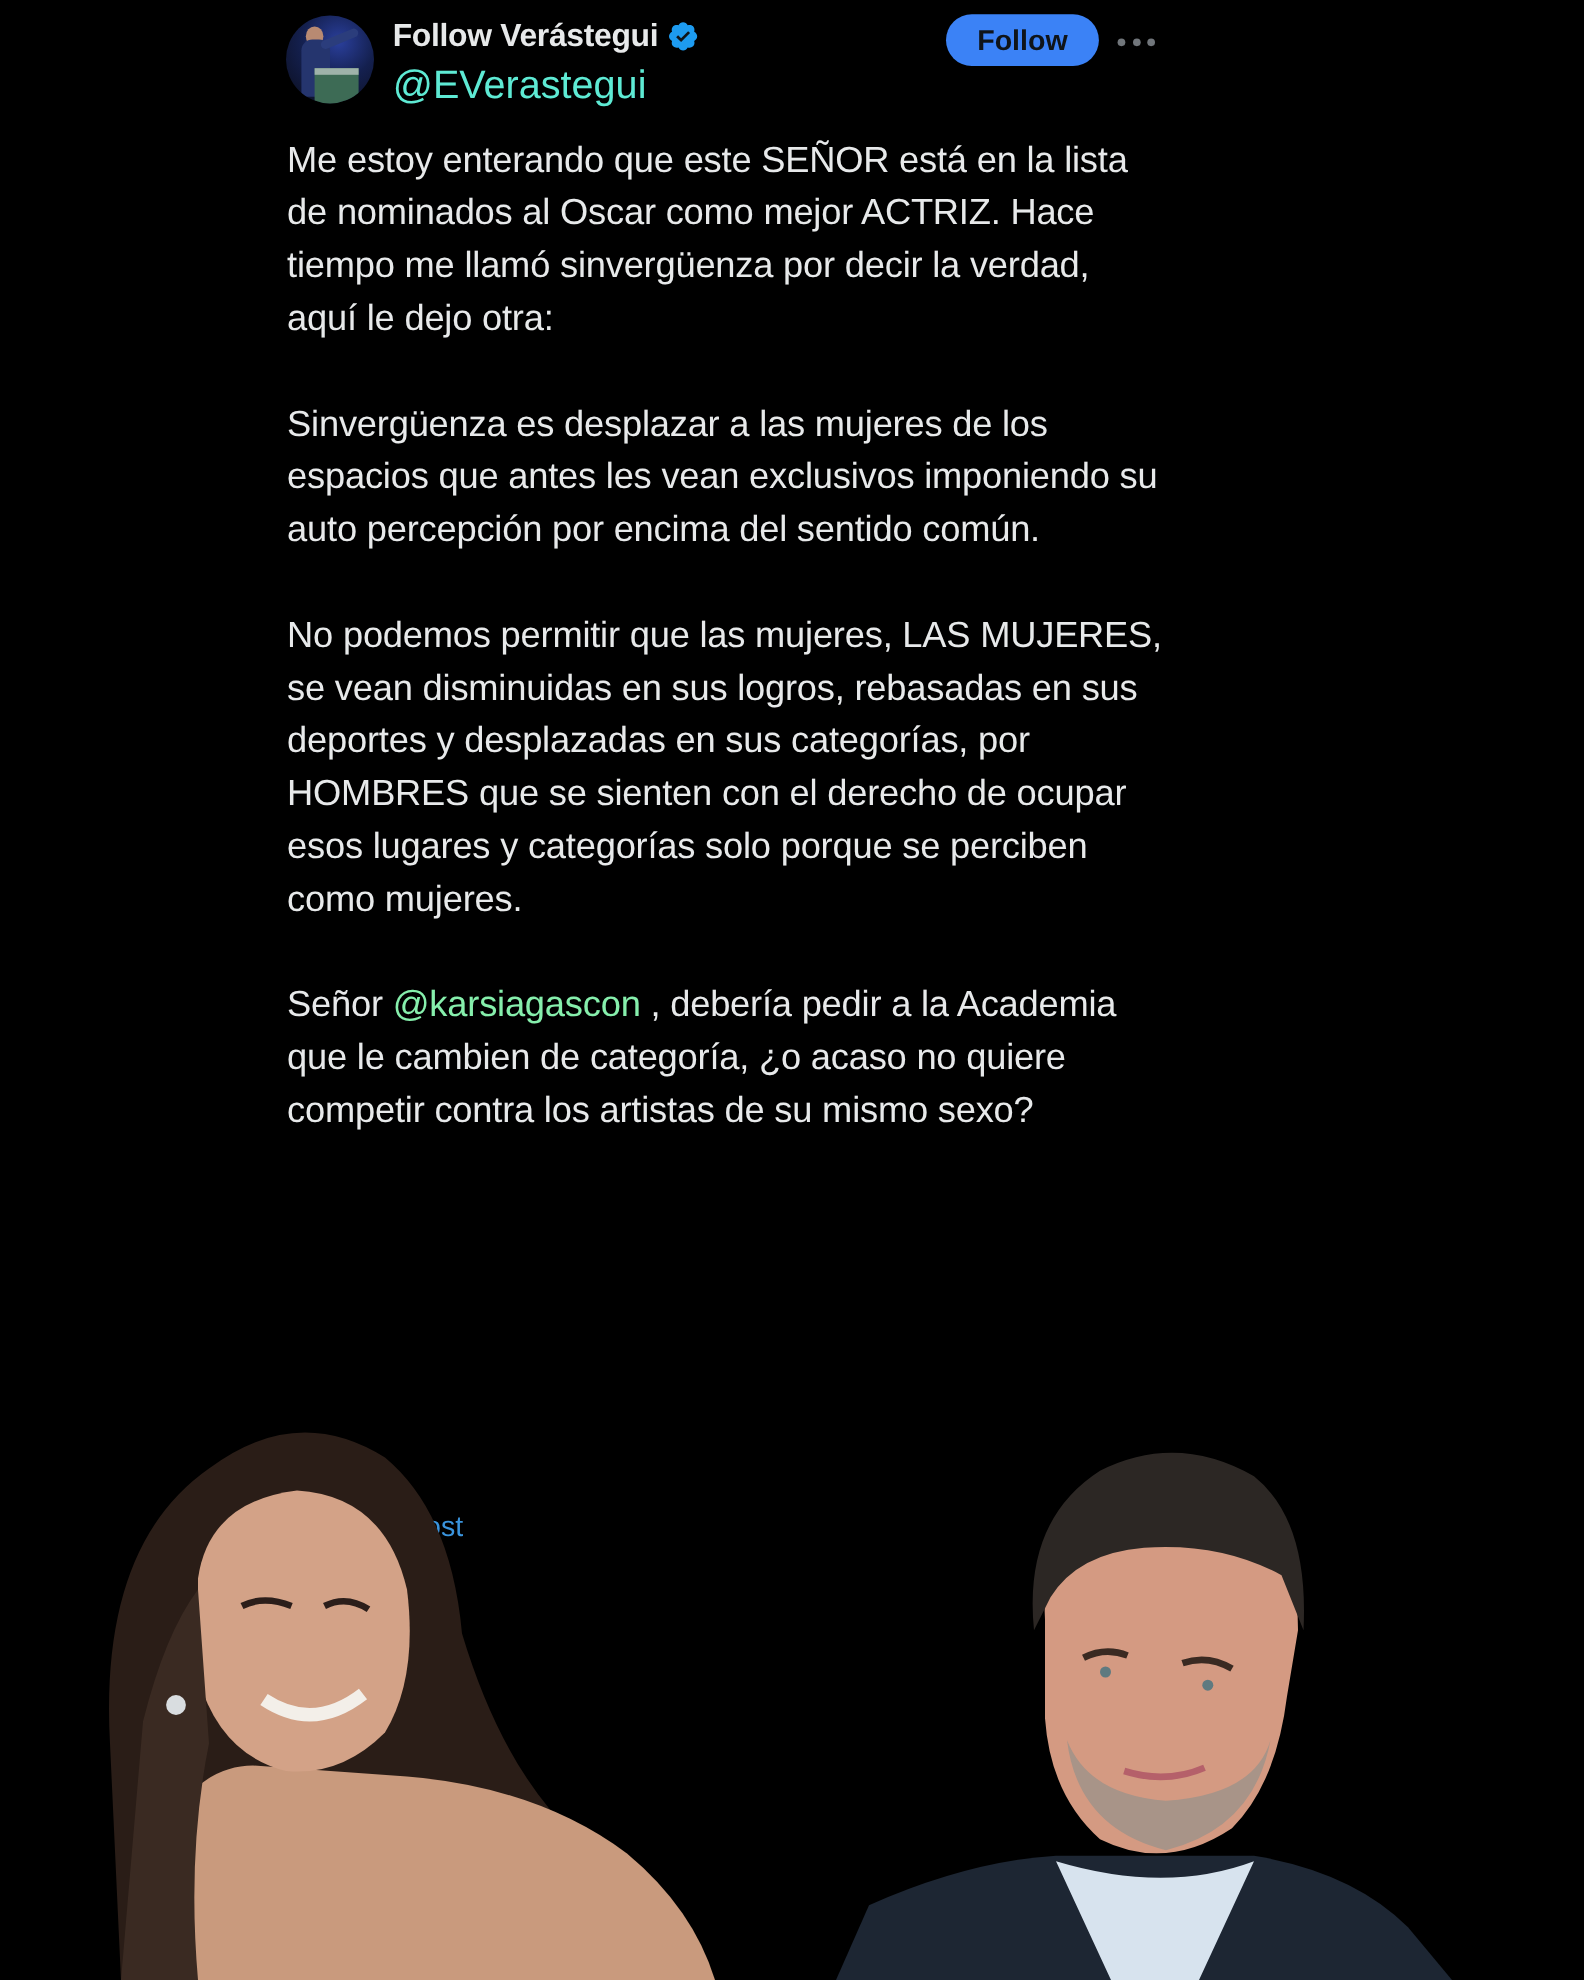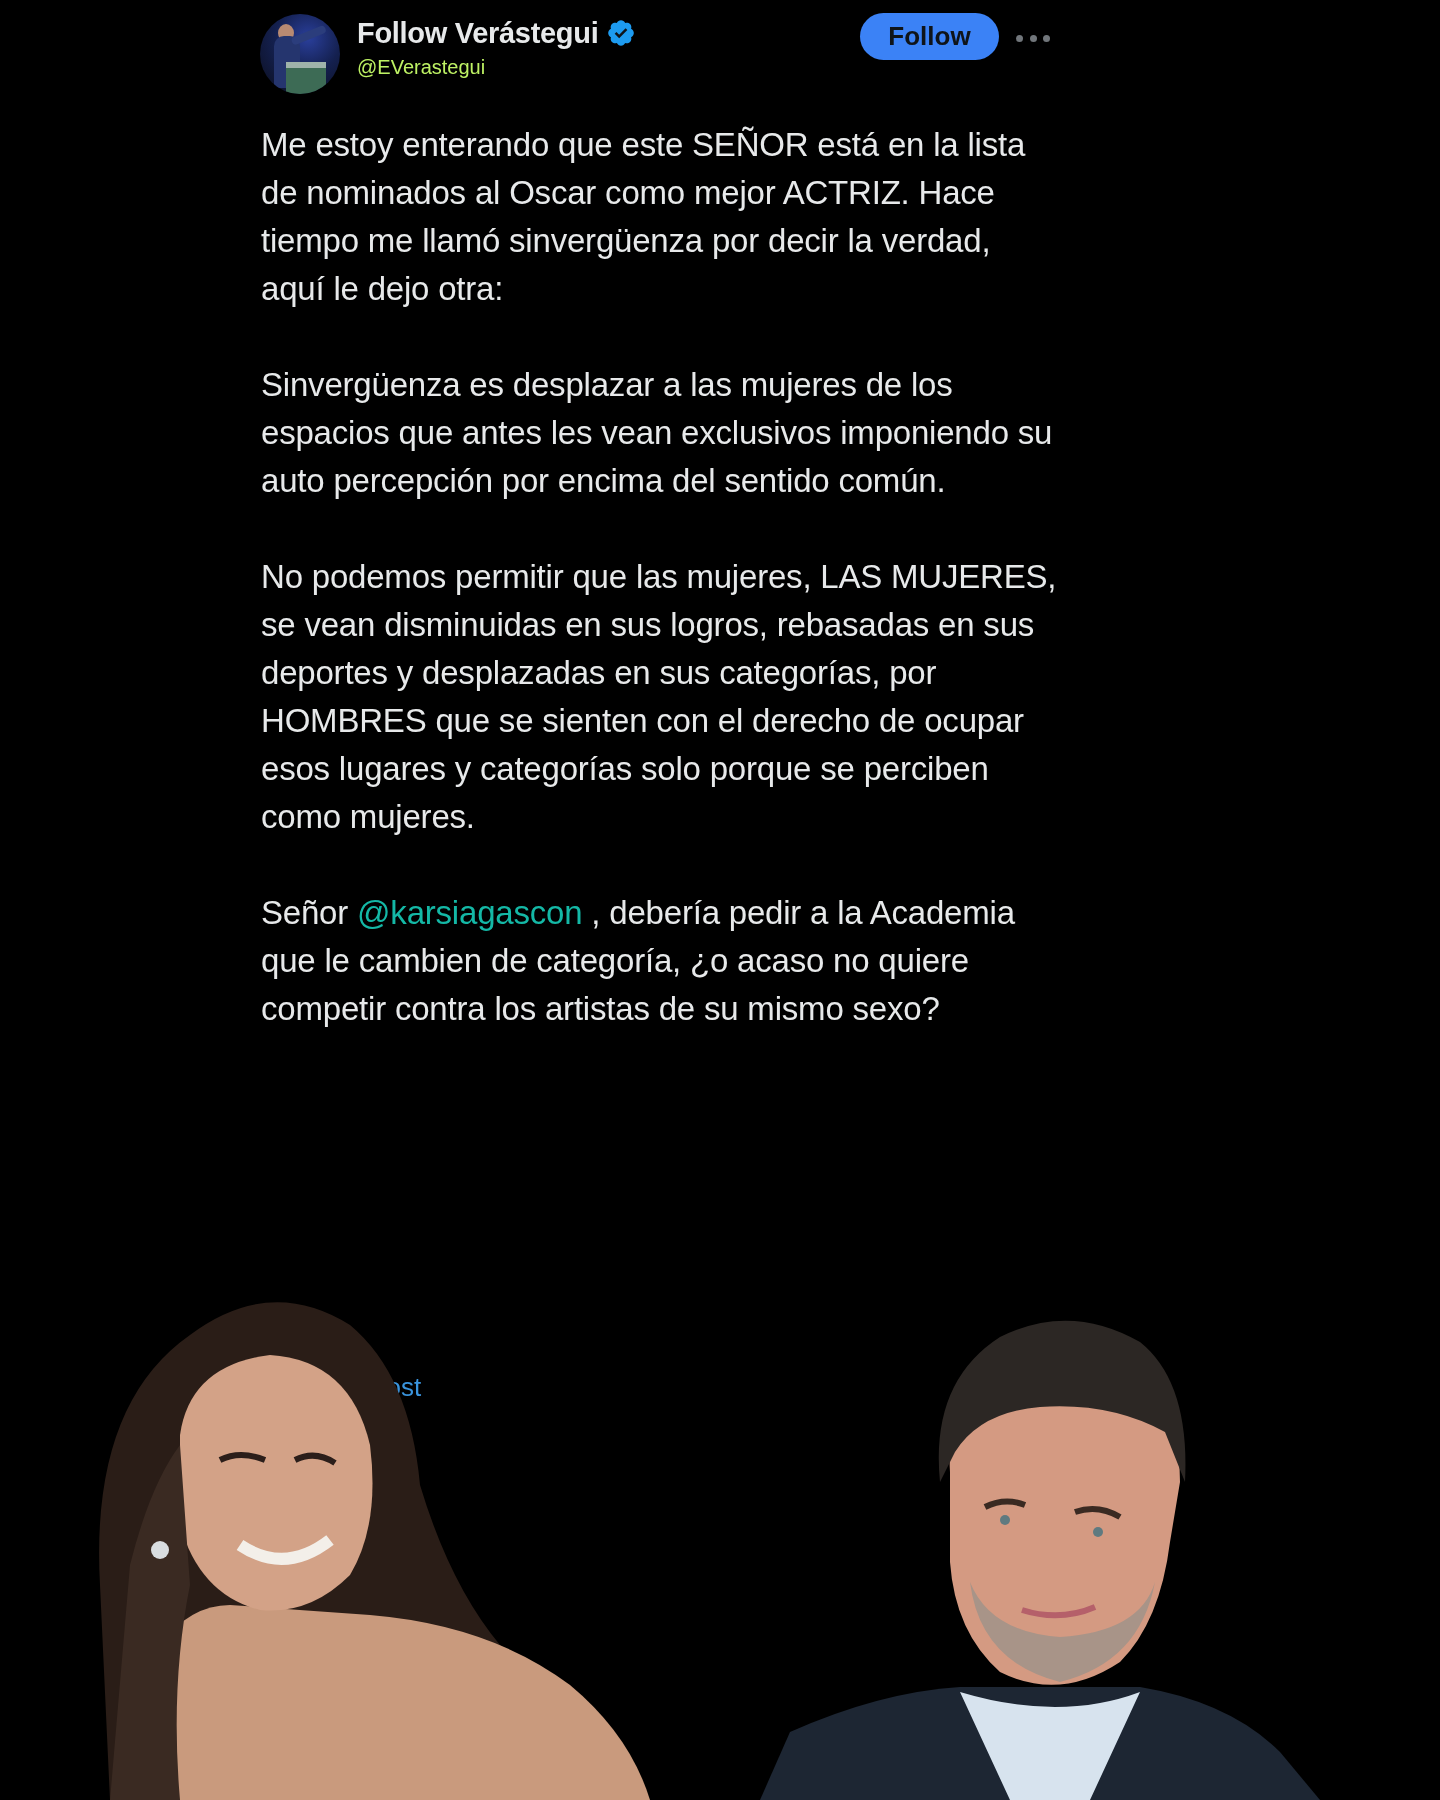--- a/index.html
+++ b/index.html
@@ -12,36 +12,36 @@
     overflow:hidden; background:radial-gradient(circle at 60% 30%, #2a3f9c 0%, #14204f 45%, #0b0d1a 100%);
   }
   .avatar .body { position:absolute; left:14px; top:22px; width:26px; height:52px; background:#25356e; border-radius:10px 10px 2px 2px; }
   .avatar .head { position:absolute; left:18px; top:10px; width:16px; height:18px; background:#b88a72; border-radius:50%; }
   .avatar .arm { position:absolute; left:32px; top:24px; width:36px; height:8px; background:#2b3d7c; transform:rotate(-22deg); transform-origin:left center; border-radius:4px; }
   .avatar .podium { position:absolute; left:26px; top:48px; width:40px; height:34px; background:#3d6b55; border-top:6px solid #9fb3aa; }
   .name-block { position:absolute; left:357px; top:14px; }
   .name-row { display:flex; align-items:center; height:38px; }
   .display-name { font-size:29px; font-weight:bold; color:#e7e9ea; letter-spacing:-0.3px; }
   .verified { width:30px; height:30px; margin-left:8px; }
-  .handle { font-size:20px; color:#bef264; margin-top:4px; }
+  .handle { font-size:36px; color:#5eead4; margin-top:4px; }
   .follow-btn {
     position:absolute; left:860px; top:13px; width:139px; height:47px; border-radius:24px;
     background:#3b82f6; color:#0f1419; font-weight:bold; font-size:26px;
     display:flex; align-items:center; justify-content:center; border:none;
   }
   .more {
     position:absolute; left:1016px; top:26px; width:34px; height:24px; display:flex; align-items:center; justify-content:space-between;
   }
   .more span { width:7px; height:7px; border-radius:50%; background:#71767b; display:block; }
   .tweet-text {
     position:absolute; left:261px; top:121px; width:800px;
     font-size:33px; line-height:48px; color:#e7e9ea; letter-spacing:-0.2px;
   }
   .tweet-text p { margin:0 0 48px 0; }
-  .mention { color:#14b8a6; }
+  .mention { color:#86efac; }
   .post-link { position:absolute; left:372px; top:1372px; font-size:26px; color:#3a94dd; }
   .blue-arc {
     position:absolute; left:942px; top:1386px; width:90px; height:90px; border-radius:50%;
     background:#1e5a85; clip-path: inset(0 0 58px 0);
   }
   
   .woman { position:absolute; left:70px; top:1285px; width:600px; height:515px; }
   .man { position:absolute; left:760px; top:1292px; width:600px; height:508px; }
 </style>
 </head>

